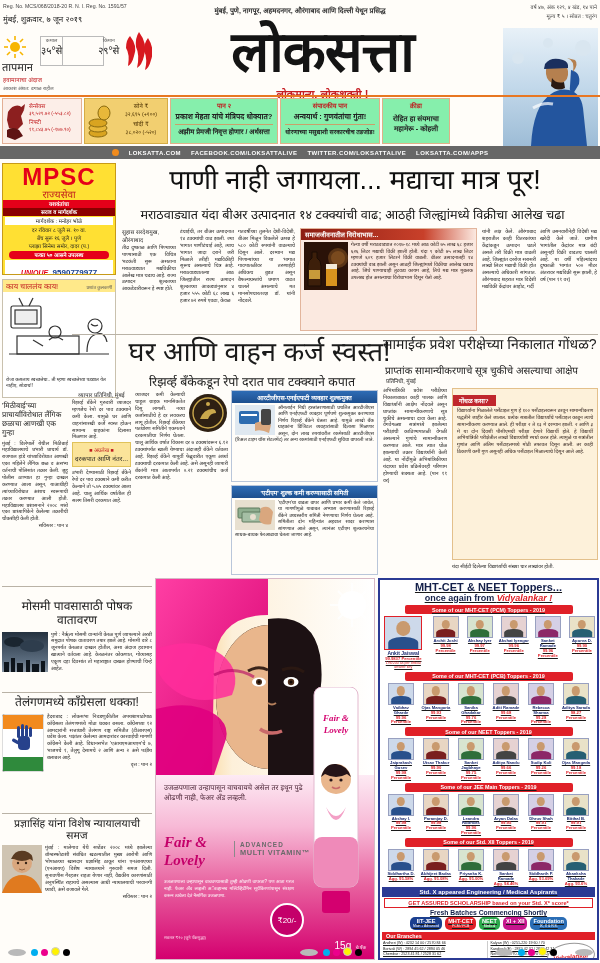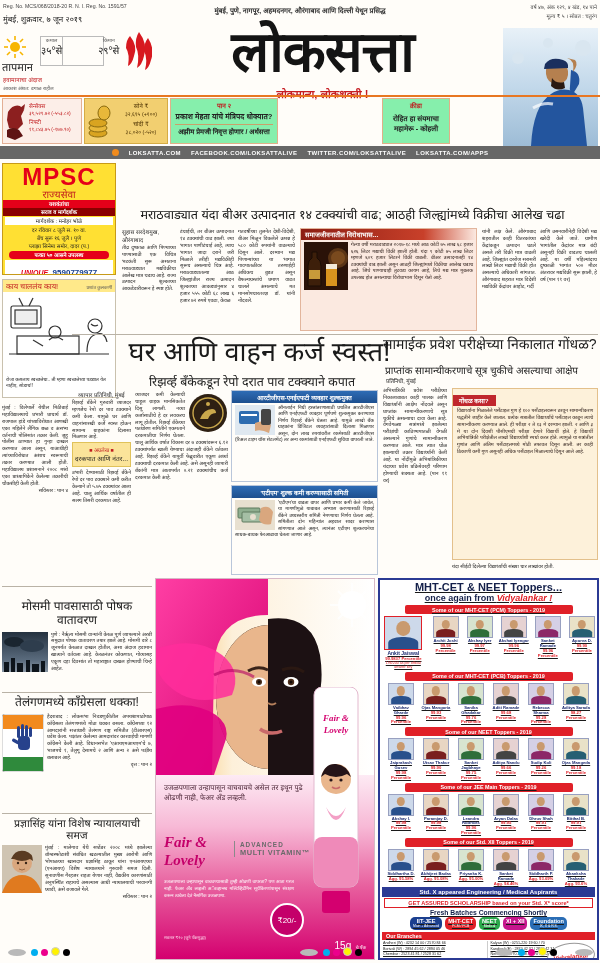--- a/index.html
+++ b/index.html
@@ -164,20 +164,26 @@
       <div class="b" style="font-size:6px;color:#4a3000;margin-top:2px;">चांदी ₹</div>
       <div style="font-size:5.4px;color:#4a3000;">३८,०२० (-५२०)</div>
     </div>
   </div>
   <div class="abs tbox" style="left:170px;top:98px;width:108px;height:46px;">
     <div class="thead">पान २</div>
     <div class="tline" style="font-size:7.6px;padding:1px 3px;">प्रकाश मेहता यांचे मंत्रिपद धोक्यात?</div>
     <div class="tdiv"></div>
     <div class="tline" style="font-size:6.8px;padding:0 3px;">अझीम प्रेमजी निवृत्त होणार / अर्थसत्ता</div>
   </div>
+  <div class="abs tbox" style="left:280px;top:98px;width:100px;height:46px;">
+    <div class="thead">संपादकीय पान</div>
+    <div class="tline" style="font-size:7.6px;padding:1px 3px;">अन्वयार्थ : गुणवंतांचा गुंता!</div>
+    <div class="tdiv"></div>
+    <div class="tline" style="font-size:6.2px;padding:0 2px;">धोरणाच्या मसुद्याशी सरकारचीच तडजोड!</div>
+  </div>
   <div class="abs tbox" style="left:382px;top:98px;width:68px;height:46px;">
     <div class="thead">क्रीडा</div>
     <div class="tline" style="font-size:7.2px;padding:3px 4px;">रोहित हा संयमाचा महामेरू - कोहली</div>
   </div>
 
   <div class="abs social" style="left:0;top:146px;width:600px;height:13px;">
     <span class="sdot"></span>
     <span>LOKSATTA.COM</span>
     <span>FACEBOOK.COM/LOKSATTALIVE</span>
     <span>TWITTER.COM/LOKSATTALIVE</span>
@@ -221,20 +227,21 @@
           <path d="M46 48 q6-6 14 0"></path>
           <circle cx="52" cy="40" r="6"></circle>
           <path d="M30 48 l10 6"></path>
         </g>
       </svg>
     </div>
     <div style="font-size:4.8px;line-height:1.3;padding:1px 3px;color:#222;">रोजा कसलाय स्वच्छतेचा.. ती म्हणा स्वच्छतेच्या पडद्यात येत नाहीए, सोडाच!!</div>
   </div>
 
   <div class="abs" style="left:2px;top:402px;width:66px;height:170px;">
+    <div class="b" style="font-size:7.4px;line-height:1.2;">'मिठीबाई'च्या प्राचार्यांविरोधात लैंगिक छळाचा आणखी एक गुन्हा</div>
     <div class="t5 j" style="margin-top:2px;">मुंबई : विलेपार्ले येथील मिठीबाई महाविद्यालयाचे प्रभारी प्राचार्य डॉ. राजपाल हांडे यांच्याविरोधात आणखी एका महिलेने लैंगिक छळ व असभ्य वर्तनाची पोलिसांत तक्रार केली. जुहू पोलीस ठाण्यात हा गुन्हा दाखल करण्यात आला असून, याआधीही त्यांच्याविरोधात अशाच स्वरूपाची तक्रार करण्यात आली होती. महाविद्यालय प्रशासनाने २००८ मध्ये एका प्राध्यापिकेने केलेल्या तक्रारीची चौकशीही केली होती.</div>
     <div class="b" style="font-size:5px;text-align:right;">सविस्तर : पान ४</div>
   </div>
 
   <div class="abs hairline" style="left:2px;top:586px;width:150px;"></div>
   <div class="abs" style="left:2px;top:600px;width:150px;height:100px;">
     <div class="b c" style="font-size:12px;line-height:1.15;">मोसमी पावसासाठी पोषक वातावरण</div>
     <div style="margin-top:3px;">
       <span style="float:left;margin:1px 3px 1px 0;">
         <svg width="46" height="40" viewBox="0 0 46 40">
@@ -297,20 +304,21 @@
         <circle cx="16" cy="18" r="1.2" fill="#3a2416"></circle>
             <circle cx="24" cy="18" r="1.2" fill="#3a2416"></circle>
         <path d="M17 24 q3 2 6 0" stroke="#9c6a46" fill="none"></path>
           </svg>
       </span>
       <div class="t5 j">मुंबई : मालेगाव येथे सप्टेंबर २००८ मध्ये झालेल्या बॉम्बस्फोटाशी संबंधित खटल्यातील मुख्य आरोपी आणि भोपाळच्या खासदार प्रज्ञासिंह ठाकूर यांना एनआयएच्या (एनआयए) विशेष न्यायालयाने गुरुवारी समज दिली. सुनावणीस गैरहजर राहता येणार नाही, वैद्यकीय कारणांसाठी अनुपस्थित राहायचे असल्यास आधी न्यायालयाची परवानगी घ्यावी, असे बजावले गेले.</div>
       <div class="b" style="font-size:5px;text-align:right;">सविस्तर : पान २</div>
     </div>
   </div>
 
+  <div class="abs c b" style="left:150px;top:166px;width:410px;font-size:27px;line-height:1.1;color:#101010;">पाणी नाही जगायला... मद्याचा मात्र पूर!</div>
   <div class="abs c b" style="left:125px;top:206px;width:455px;font-size:12.6px;color:#101010;">मराठवाड्यात यंदा बीअर उत्पादनात १४ टक्क्यांची वाढ; आठही जिल्ह्यांमध्ये विक्रीचा आलेख चढा</div>
 
   <div class="abs" style="left:122px;top:228px;width:54px;height:103px;overflow:hidden;">
     <div class="b" style="font-size:5.8px;">सुहास सरदेशमुख, औरंगाबाद</div>
     <div class="t5 j">तीव्र दुष्काळ आणि पिण्याच्या पाण्यासाठी एक विचित्र भटकंती सुरू असताना मराठवाड्यात मद्यविक्रीचा आलेख मात्र चढाच आहे. राज्य उत्पादन शुल्काच्या आकडेवारीवरून हे स्पष्ट होते.</div>
   </div>
   <div class="abs t5 j" style="left:180px;top:228px;width:54px;height:103px;overflow:hidden;">टंचाईची, तर बीअर उत्पादनात १४ टक्क्यांची वाढ झाली. ज्या भागात पाणीटंचाई आहे, त्याच भागात जादा दराने जरी मिळाले तरीही मद्यविक्रीही सुरूच असल्याचे चित्र आहे. मराठवाड्यातल्या आठ जिल्ह्यांतील राज्य उत्पादन शुल्काच्या आकड्यांनुसार ४ हजार ५५५ कोटी ६८ लाख ६ हजार ७२ रुपये एवढा, केवळ</div>
   <div class="abs t5 j" style="left:238px;top:228px;width:57px;height:103px;overflow:hidden;">गतवर्षीच्या तुलनेत देशी-विदेशी, बीअर मिळून विकलेले उत्पन्न हे ५८० कोटी रुपयांनी वाढल्याचे दिसून आले. दरम्यान मद्य पिणाऱ्यांच्या या भागात गावपातळीवर तरुणाईही अधिकच बुडत असून बैफल्यग्रस्तांचे प्रमाण वाढत चालले असल्याचे मत मानसोपचारतज्ज्ञ डॉ. यांनी नोंदवले.</div>
 
   <div class="abs infobox" style="left:300px;top:228px;width:177px;height:103px;overflow:hidden;">

